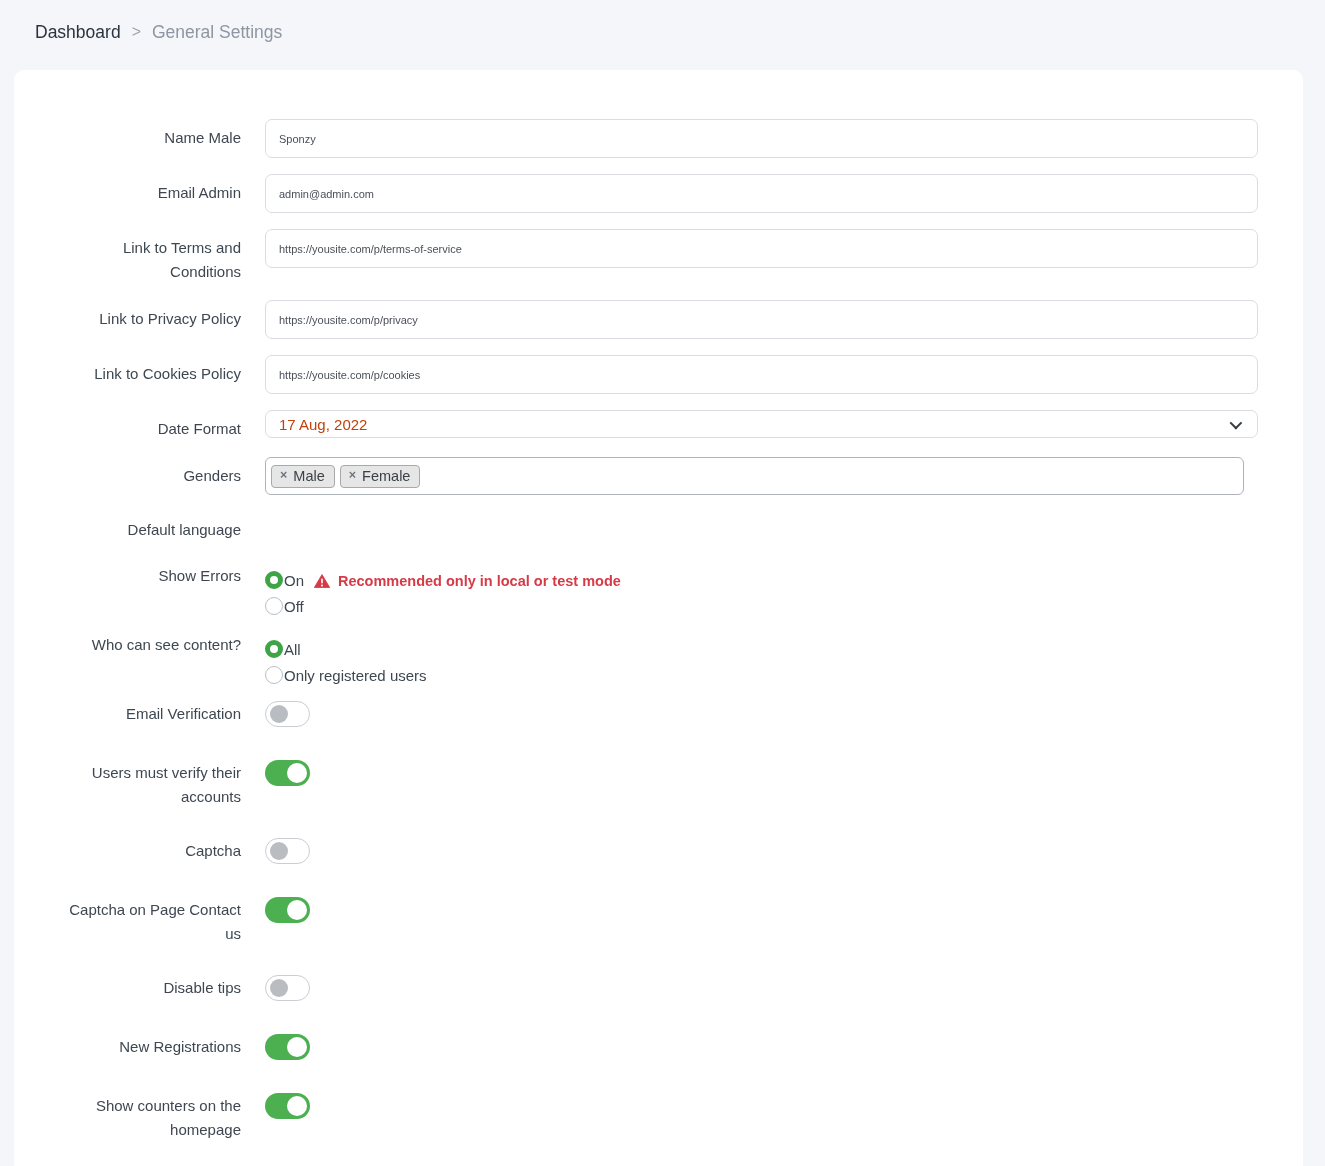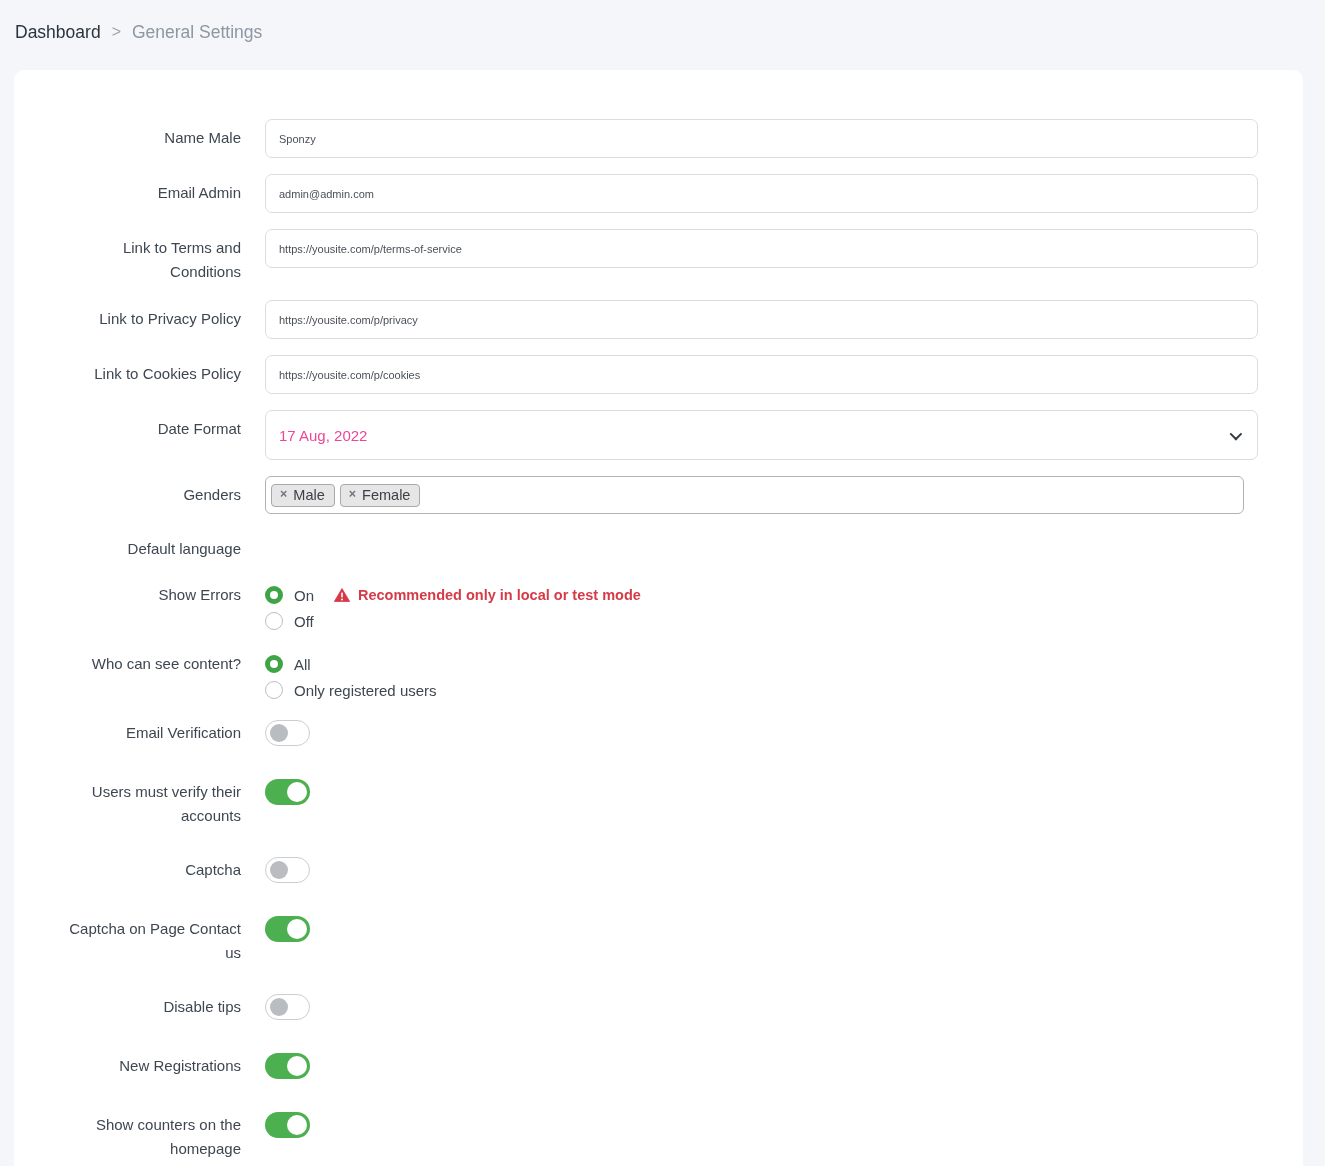--- a/index.html
+++ b/index.html
@@ -1,52 +1,52 @@
 <!DOCTYPE html>
 <html><head>
 <meta charset="utf-8">
 <style>
   * { margin:0; padding:0; box-sizing:border-box; }
   html,body { width:1325px; background:#f5f6f9; font-family:"Liberation Sans", sans-serif; }
   .page { width:1325px; height:1166px; overflow:hidden; background:#f5f6f9; }
 
   
-  .breadcrumb { height:70px; display:flex; align-items:center; padding:0 14px 6px 15px; font-size:17.5px; }
+  .breadcrumb { height:70px; display:flex; align-items:center; padding:0 14px 6px 15px; font-size:17.5px;margin-left:20px; }
   .breadcrumb .bc-link { color:#2b3340; text-decoration:none; font-weight:500; cursor:pointer; }
   .breadcrumb .bc-sep { color:#9aa3ad; margin:0 11px; font-size:16px; }
   .breadcrumb .bc-current { color:#8d96a2; font-weight:500; }
 
   
   .card { margin-left:14px; width:1289px; height:1096px; background:#ffffff;
           border-radius:10px 10px 0 0; padding:49px 45px 40px 50px; overflow:hidden; }
 
   
   .row { display:grid; grid-template-columns:177px 1fr; column-gap:24px; align-items:start; margin-bottom:16px; }
   .flabel { text-align:right; font-size:15px; color:#3e4751; line-height:24px; padding-top:7px; }
   .row-radios .flabel, .row-toggle .flabel { padding-top:1px; }
 
   .input { width:100%; height:39px; border:1px solid #d9dde2; border-radius:7px; background:#fff;
            font-size:11px; color:#4a5058; padding:0 13px; outline:none; font-family:"Liberation Sans", sans-serif; }
 
-  .selectbox { width:100%; height:50px; border:1px solid #d9dde2; border-radius:7px; background:#fff;
+  .selectbox { width:100%; height:28px; border:1px solid #d9dde2; border-radius:7px; background:#fff;
                display:flex; align-items:center; justify-content:space-between; padding:0 18px 0 13px;
-               font-size:15px; color:#ec4899; cursor:pointer; }
+               font-size:15px; color:#c2410c; cursor:pointer; }
   .chevron { width:9px; height:9px; border-right:2.2px solid #343b43; border-bottom:2.2px solid #343b43;
              transform:rotate(45deg) translateY(-2px); flex:0 0 auto; }
 
   .tagsbox { width:calc(100% - 14px); height:38px; border:1px solid #adb3b9; border-radius:6px; background:#fff;
              display:flex; align-items:center; gap:5px; padding:4px 5px; cursor:text; }
   .tag { display:inline-flex; align-items:center; gap:6px; background:#e6e6e6; border:1px solid #a9a9a9;
          border-radius:4px; padding:2px 9px 3px 8px; font-size:14.5px; color:#3c4147; }
   .tag-x { color:#6e757c; font-weight:bold; font-size:12.5px; cursor:pointer; line-height:1; }
 
   .help { font-size:13.5px; color:#707a84; margin-top:8px; }
   .row-language { margin-bottom:21px; }
 
-  .radio-line { display:flex; align-items:center; gap:11px; height:26px; }
+  .radio-line { display:flex; align-items:flex-end; gap:1px; height:26px; }
   .radio { width:18px; height:18px; border-radius:50%; background:#fff; border:1px solid #b9c0c7; flex:0 0 auto; cursor:pointer; }
   .radio.checked { border:5px solid #3fa347; }
   .warning { display:inline-flex; align-items:center; gap:8px; margin-left:9px; color:#d63a47; font-weight:bold; font-size:14.5px; }
   .radio-label { font-size:15px; color:#3e4751; }
   .row-radios { margin-bottom:17px; }
 
   .row-toggle { margin-bottom:29px; }
   .toggle { display:inline-block; width:45px; height:26px; border-radius:13px; position:relative; cursor:pointer; }
   .toggle.off { background:#fff; border:1px solid #c9ced3; }
   .toggle.off .knob { position:absolute; left:4px; top:3px; width:18px; height:18px; border-radius:50%; background:#b9bdc1; }

